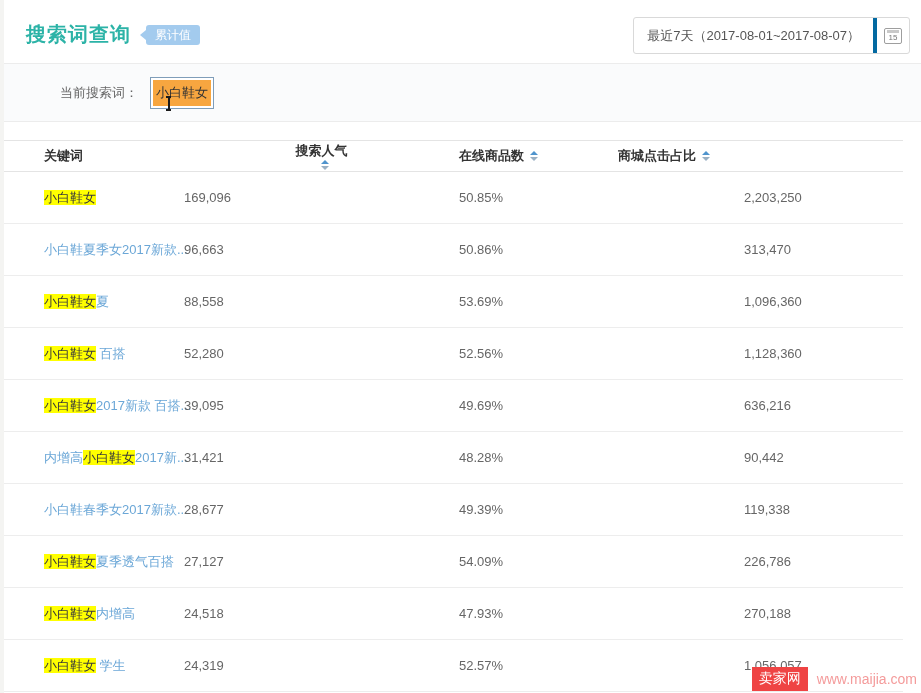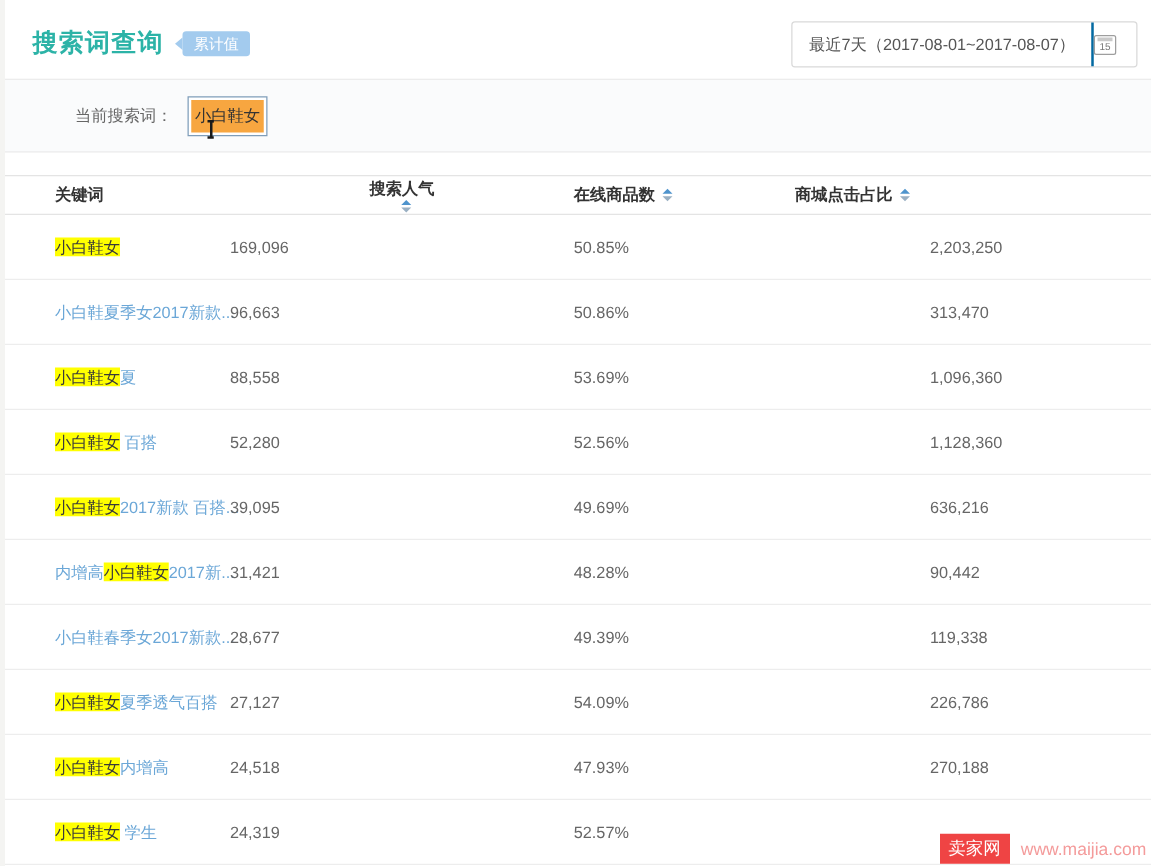--- a/index.html
+++ b/index.html
@@ -14,41 +14,41 @@
   .page-title { font-size:20px; font-weight:bold; color:#2cb3a7; letter-spacing:1px; }
   .badge { position:relative; margin-left:15px; background:#a3cbee; color:#fff; font-size:12px;
            padding:4px 9px; border-radius:3px; line-height:1; }
   .badge-arrow { position:absolute; left:-6px; top:50%; margin-top:-5px; width:0; height:0;
                  border-top:5px solid transparent; border-bottom:5px solid transparent;
                  border-right:6px solid #a3cbee; }
 
   .date-picker { position:absolute; right:11px; top:17px; height:37px; border:1px solid #d9d9d9;
                  border-radius:3px; display:flex; align-items:stretch; background:#fff; cursor:pointer; }
   .date-text { display:flex; align-items:center; padding:0 13px; font-size:13px; color:#555; }
-  .cal-cell { width:36px; border-left:2px solid #0369a1; display:flex; align-items:center; }
+  .cal-cell { width:36px; border-left:4px solid #0369a1; display:flex; align-items:center; justify-content:center; }
   .cal { position:relative; width:18px; height:16px; border:1px solid #9e9e9e; border-radius:2px; background:#fff; }
   .cal::before { content:""; position:absolute; top:1px; left:2px; right:2px; height:3px; background:#c9c9c9; }
   .cal-num { position:absolute; bottom:0; left:0; right:0; font-size:8px; line-height:10px; color:#777; text-align:center; }
 
   
   .search-section { position:absolute; left:0; right:0; top:63px; height:59px; background:#fafbfc;
                     border-top:1px solid #ececec; border-bottom:1px solid #ececec;
                     display:flex; align-items:center; }
   .search-label { margin-left:56px; font-size:13px; color:#666; }
   .search-input { margin-left:12px; min-width:62px; height:32px; border:1px solid #7f9db9; background:#fff;
                   display:flex; align-items:center; padding:0 2px; }
   .selected-text { background:#f7a640; color:#333; font-size:13px; padding:4px 3px; white-space:nowrap; }
 
   .ibeam { position:absolute; left:160px; top:96px; width:9px; height:15px; }
   .ibeam::before, .ibeam::after { content:""; position:absolute; left:2px; width:5px; height:2px; background:#1a1a1a; }
   .ibeam::before { top:0; } .ibeam::after { bottom:0; }
   .ibeam .vline { position:absolute; left:4px; top:1px; bottom:1px; width:1.5px; background:#1a1a1a; }
 
   
-  .table { position:absolute; left:0; right:0; top:140px; }
+  .table { position:absolute; left:0; right:18px; top:140px; }
   .thead { display:flex; align-items:center; height:32px; border-top:1px solid #e4e4e4;
            border-bottom:1px solid #e4e4e4; font-size:13px; font-weight:bold; color:#333; }
   .col-kw   { width:180px; padding-left:40px; }
   .col-pop  { width:275px;flex-direction:column; }
   .col-ratio{ width:285px; }
   .col-prod { flex:1; }
   .th { display:flex; align-items:center; }
   .sort { display:inline-flex; flex-direction:column; gap:2px; margin-left:6px; cursor:pointer; }
   .sort .up   { width:0; height:0; border-left:4px solid transparent; border-right:4px solid transparent;
                 border-bottom:4px solid #4f94cd; }
@@ -205,20 +205,21 @@
     <div class="td col-ratio">47.93%</div>
     <div class="td col-prod">270,188</div>
   </div>
 
   <div class="tr">
     <div class="td col-kw">
       <a class="kw-link"><span class="hl">小白鞋女</span><span> 学生</span></a>
     </div>
     <div class="td col-pop">24,319</div>
     <div class="td col-ratio">52.57%</div>
+    <div class="td col-prod">1,056,057</div>
   </div>
 </div>
   </div>
 
   <div class="watermark">
     <span class="wm-brand">卖家网</span>
     <span class="wm-url">www.maijia.com</span>
   </div>
 
 </div>

